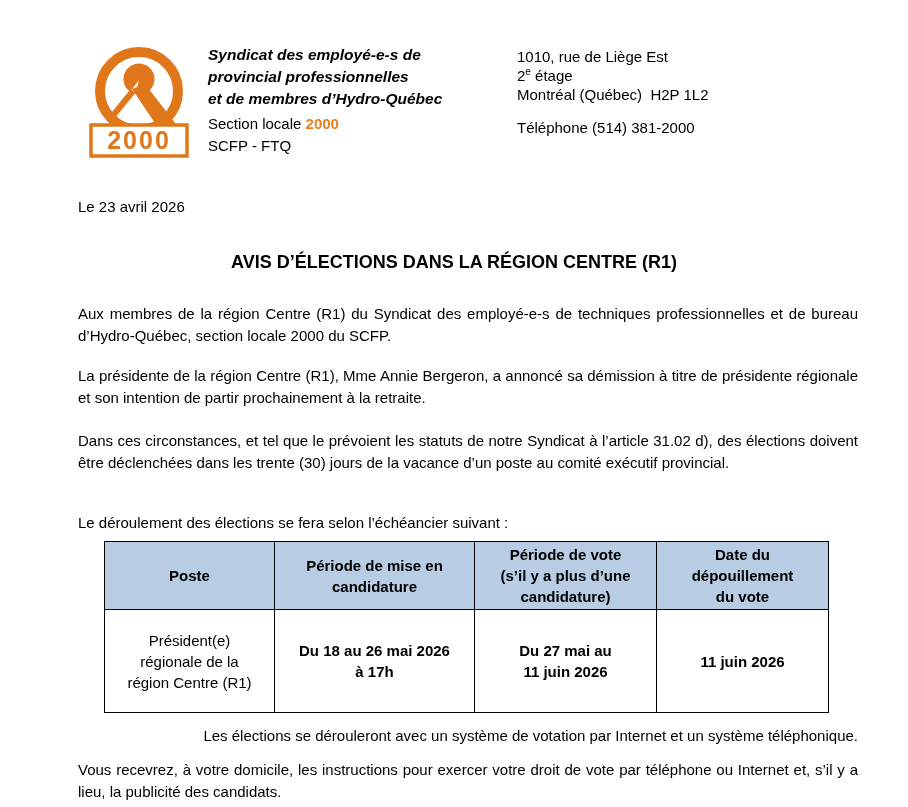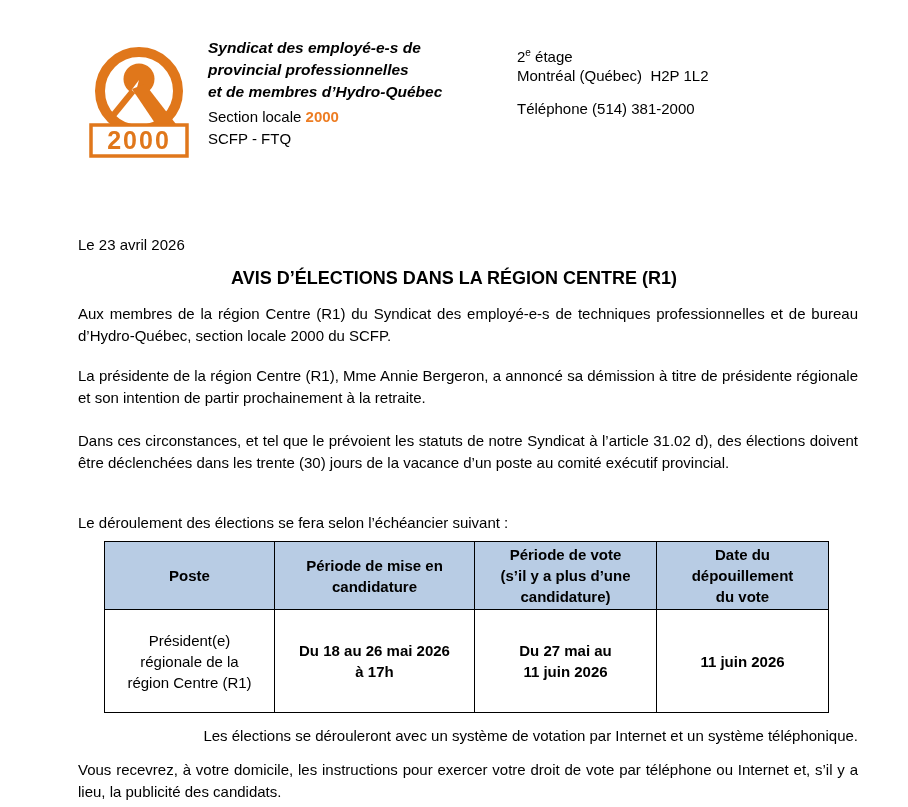--- a/index.html
+++ b/index.html
@@ -10,37 +10,37 @@
     background: #ffffff;
     font-family: "Liberation Sans", sans-serif;
     font-size: 15px;
     color: #000000;
     overflow: hidden;
   }
 
   
   .logo-wrap { position: absolute; left: 86px; top: 46px; width: 106px; height: 114px; }
 
-  .org-block { position: absolute; left: 208px; top: 37px; }
+  .org-block { position: absolute; left: 208px; top: 44px; }
   .org-name  { font-weight: 700; font-style: italic; font-size: 15.5px; line-height: 22px; }
   .section-line { line-height: 22px; margin-top: 3px; }
   .section-number { color: #ED7D23; font-weight: 700; }
   .affiliation { line-height: 22px; }
 
   .addr-block { position: absolute; left: 517px; top: 47px; }
   .addr-line  { line-height: 19px; }
   .addr-line sup { font-size: 10px; line-height: 0; }
   .addr-phone-group { margin-top: 14px; }
 
   
-  .date-line { position: absolute; left: 78px; top: 197px; line-height: 20px; margin-top: 38px; }
+  .date-line { position: absolute; left: 78px; top: 197px; line-height: 20px; }
 
   .doc-title {
     position: absolute; left: 0; right: 0; top: 252px;
-    margin: 16px; text-align: center;
+    margin: 0; text-align: center;
     font-size: 18px; font-weight: 700;
   }
 
   .para {
     position: absolute; left: 78px; width: 780px;
     margin: 0; line-height: 22px; text-align: justify;
   }
   #p1 { top: 303px; }
   #p2 { top: 365px; }
   #p3 { top: 430px; }
@@ -86,20 +86,21 @@
     <div class="org-name">provincial professionnelles</div>
     <div class="org-name">et de membres d’Hydro-Québec</div>
     <div class="section-line">
       <span>Section locale</span>
       <span class="section-number">2000</span>
     </div>
     <div class="affiliation">SCFP - FTQ</div>
   </div>
 
   <div class="addr-block">
+    <div class="addr-line">1010, rue de Liège Est</div>
     <div class="addr-line"><span>2</span><sup>e</sup><span>&nbsp;étage</span></div>
     <div class="addr-line">Montréal (Québec)&nbsp; H2P 1L2</div>
     <div class="addr-phone-group">
       <div class="addr-line">Téléphone (514) 381-2000</div>
     </div>
   </div>
 
   <div class="date-line">Le 23 avril 2026</div>
 
   <h1 class="doc-title">AVIS D’ÉLECTIONS DANS LA RÉGION CENTRE (R1)</h1>

